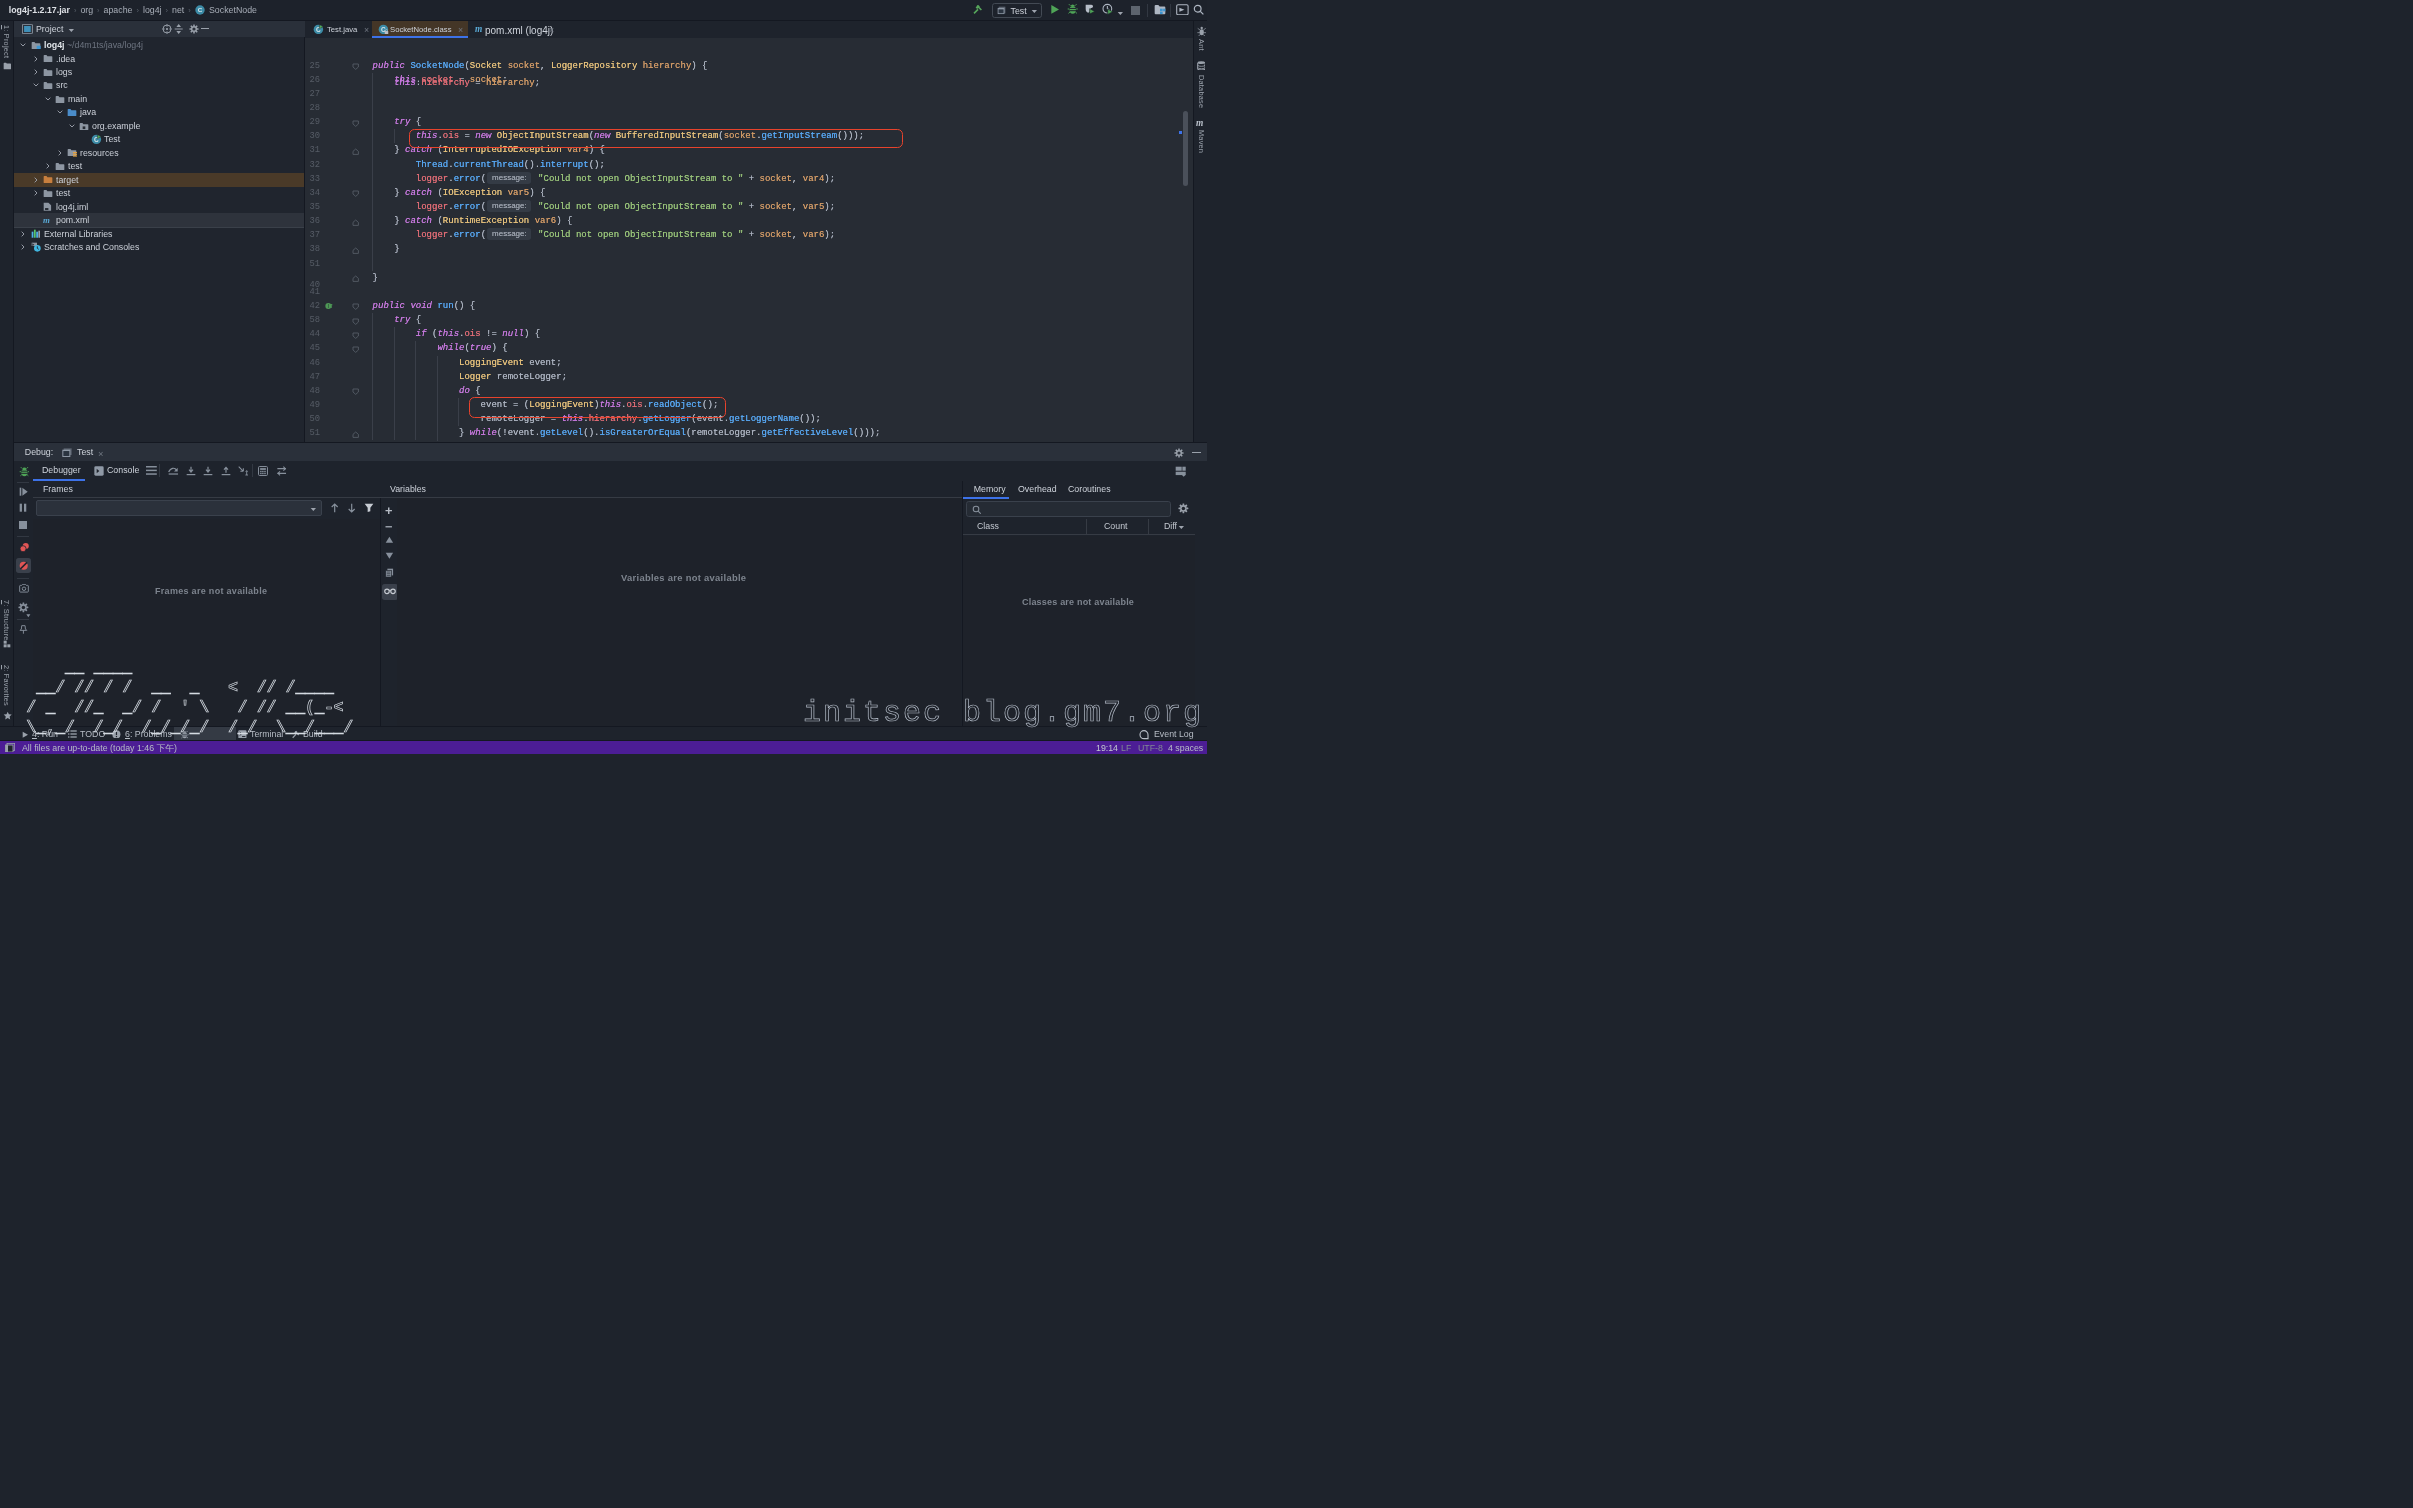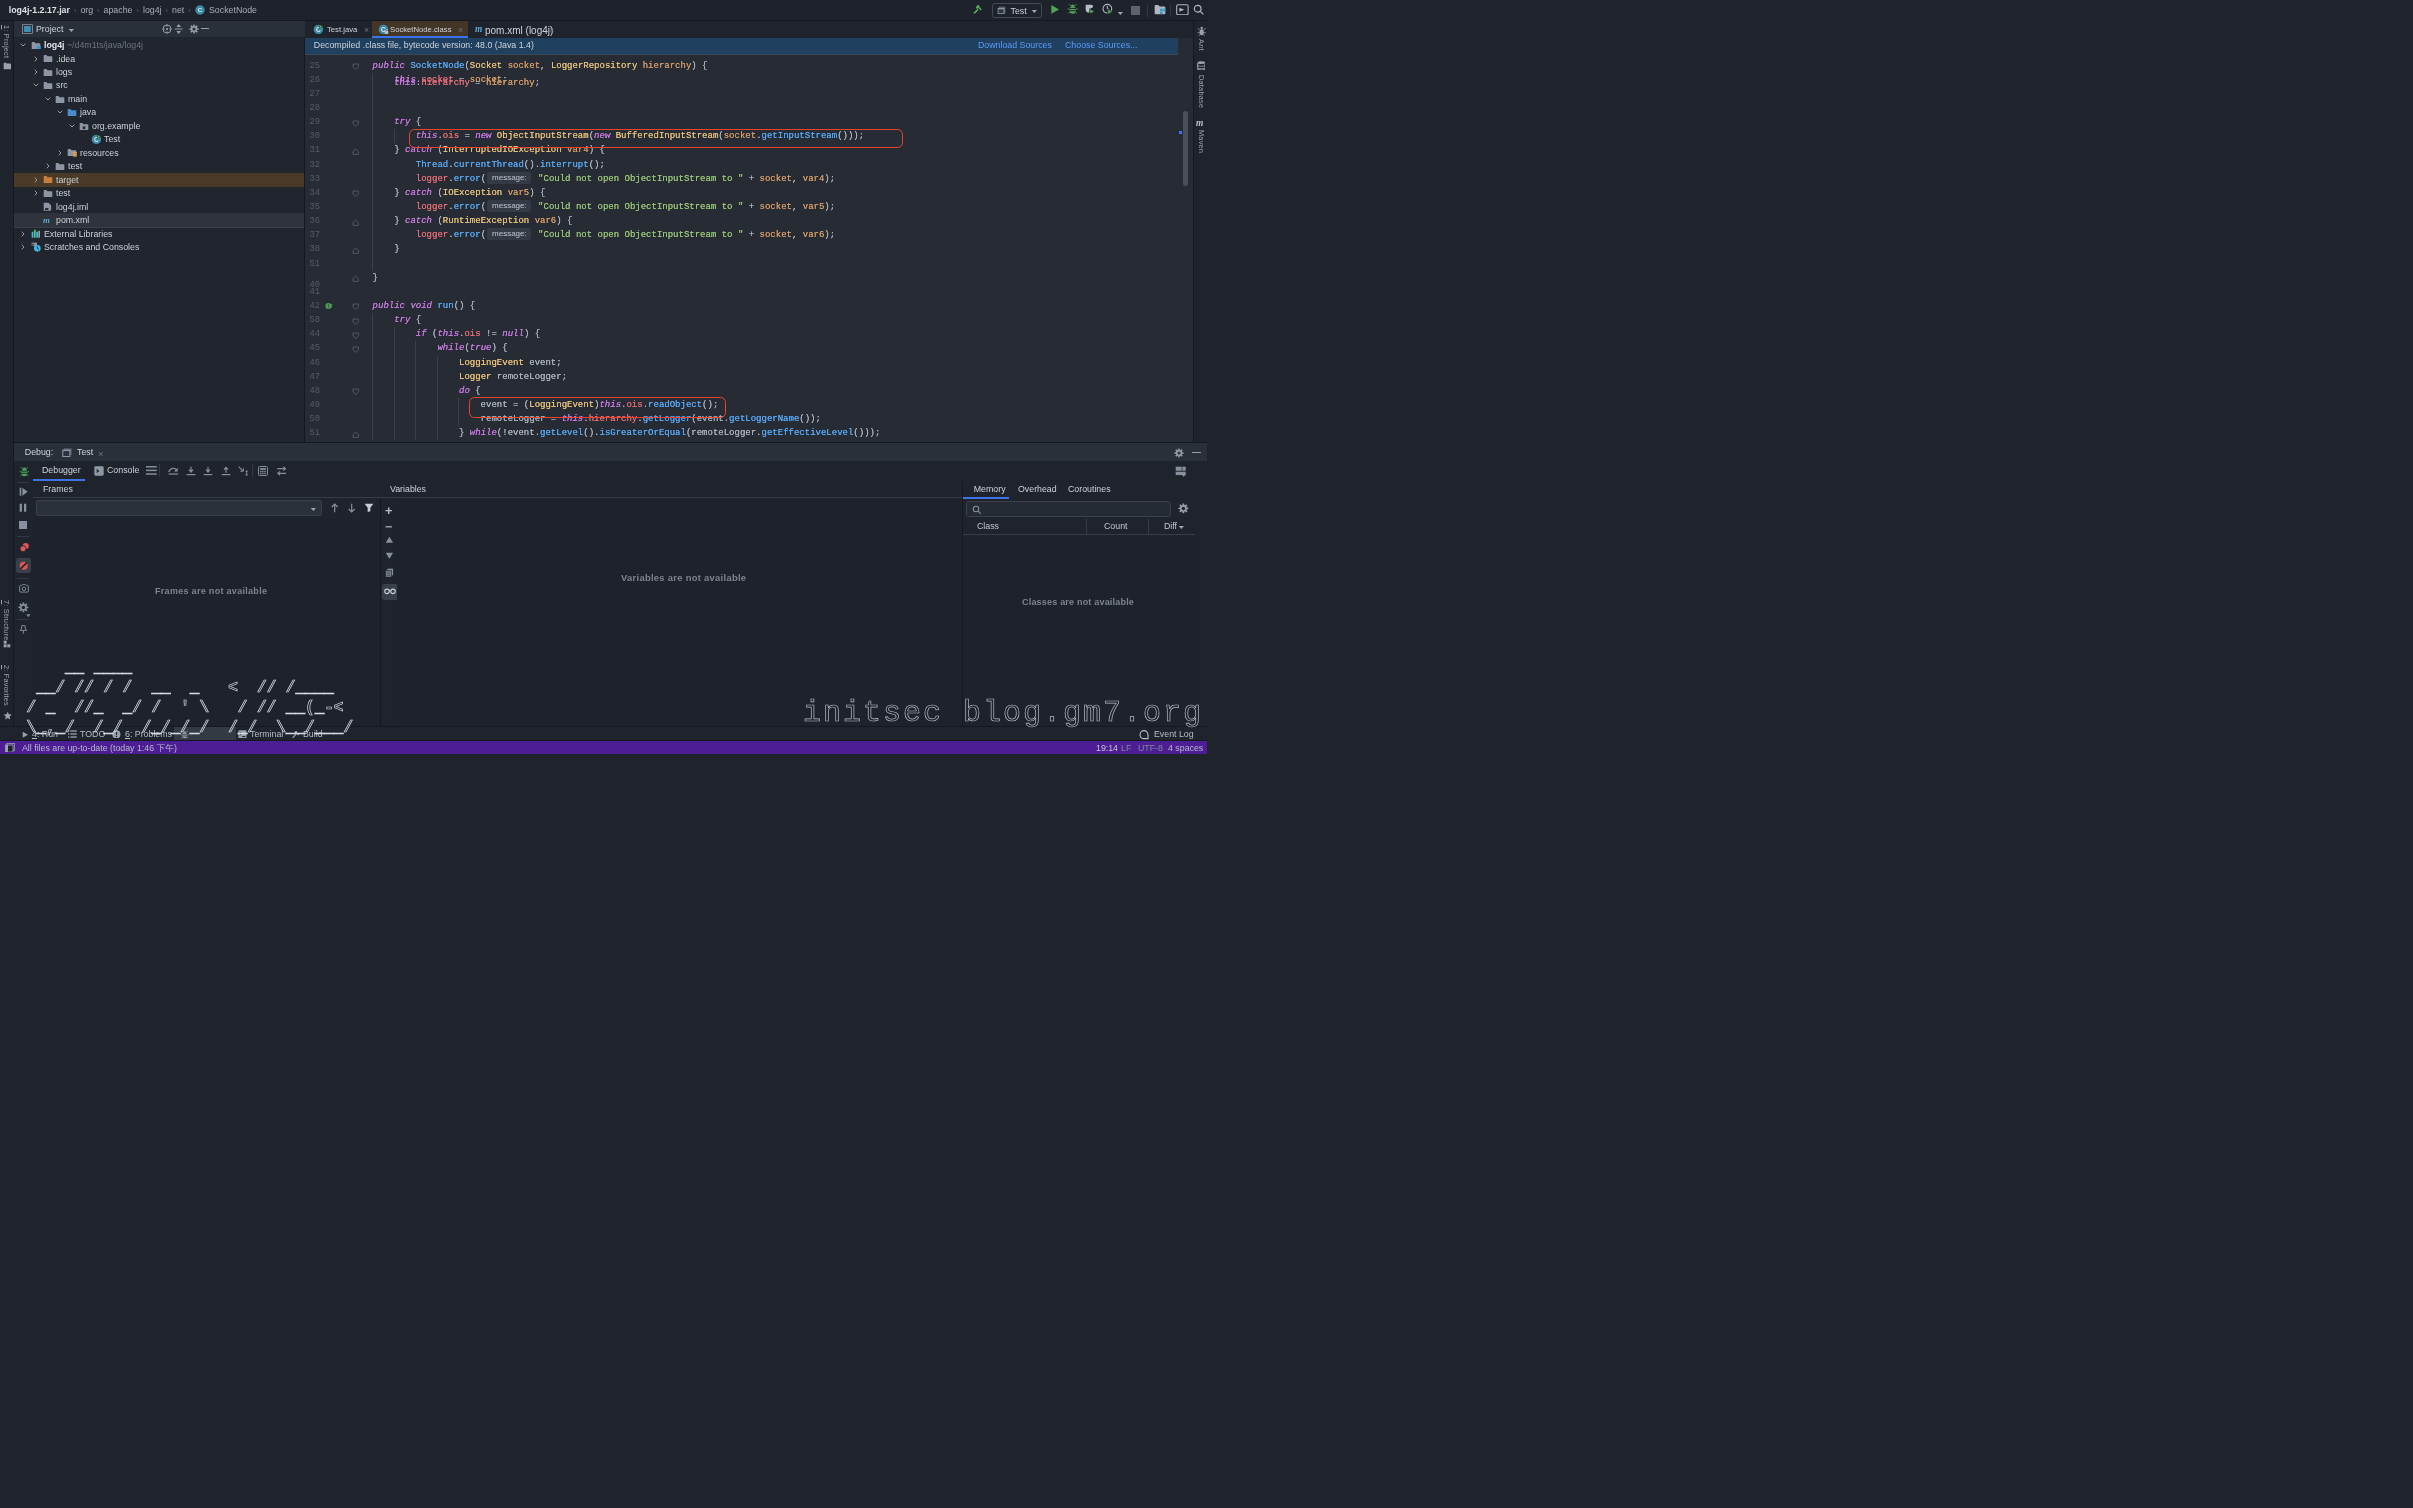--- a/index.html
+++ b/index.html
@@ -292,25 +292,20 @@
         <text x="8" y="11.2" font-family="Liberation Sans" font-size="9.5" font-weight="bold" fill="#dce6ea" text-anchor="middle">C</text>
         <rect x="10" y="10.5" width="5.2" height="4.5" rx="0.6" fill="#b9bfc7"></rect>
         <path d="M11.2 10.5 v-1 a1.4 1.4 0 0 1 2.8 0 v1" fill="none" stroke="#b9bfc7" stroke-width="1"></path>
       </svg></div>
 <div class="abs" style="left:85px;top:3.7px;color:#ced3db;font-size:7.7px">SocketNode.class</div>
 <div class="abs" style="left:153px;top:4px;color:#6f7680;font-size:8.8px">×</div>
 <div class="abs" style="left:67px;top:14.5px;width:96px;height:2px;background:#3d72e8"></div>
 <div class="abs" style="left:170px;top:2.7px;font:italic bold 9.4px 'Liberation Serif';color:#59a8d4">m</div>
 <div class="abs" style="left:180px;top:3.7px;color:#ced3db;font-size:10px">pom.xml (log4j)</div>
 <div class="abs" style="left:244px;top:4px;color:#6f7680;font-size:8.8px">×</div>
-<div class="abs" style="left:0;top:16.5px;width:873px;height:17px;background:#20405f;border-bottom:0.7px solid #3d4754">
-<div class="abs" style="left:8.8px;top:2.7px;color:#ced3db">Decompiled .class file, bytecode version: 48.0 (Java 1.4)</div>
-<div class="abs" style="left:673px;top:2.7px;color:#5b9bf8">Download Sources</div>
-<div class="abs" style="left:760px;top:2.7px;color:#5b9bf8">Choose Sources...</div>
-</div>
 </div>
 <div class="abs" style="left:0;top:0;width:1207px;height:754px;pointer-events:none">
 <div style="position:absolute;left:372px;top:73px;width:0.7px;height:198px;background:#3a3f49"></div>
 <div style="position:absolute;left:394px;top:129px;width:0.7px;height:14px;background:#3a3f49"></div>
 <div style="position:absolute;left:372px;top:313px;width:0.7px;height:127px;background:#3a3f49"></div>
 <div style="position:absolute;left:394px;top:327px;width:0.7px;height:113px;background:#3a3f49"></div>
 <div style="position:absolute;left:415px;top:341px;width:0.7px;height:99px;background:#3a3f49"></div>
 <div style="position:absolute;left:437px;top:356px;width:0.7px;height:85px;background:#3a3f49"></div>
 <div style="position:absolute;left:458px;top:398px;width:0.7px;height:28px;background:#3a3f49"></div>
 <div class="ln" style="top:59px">25</div>

